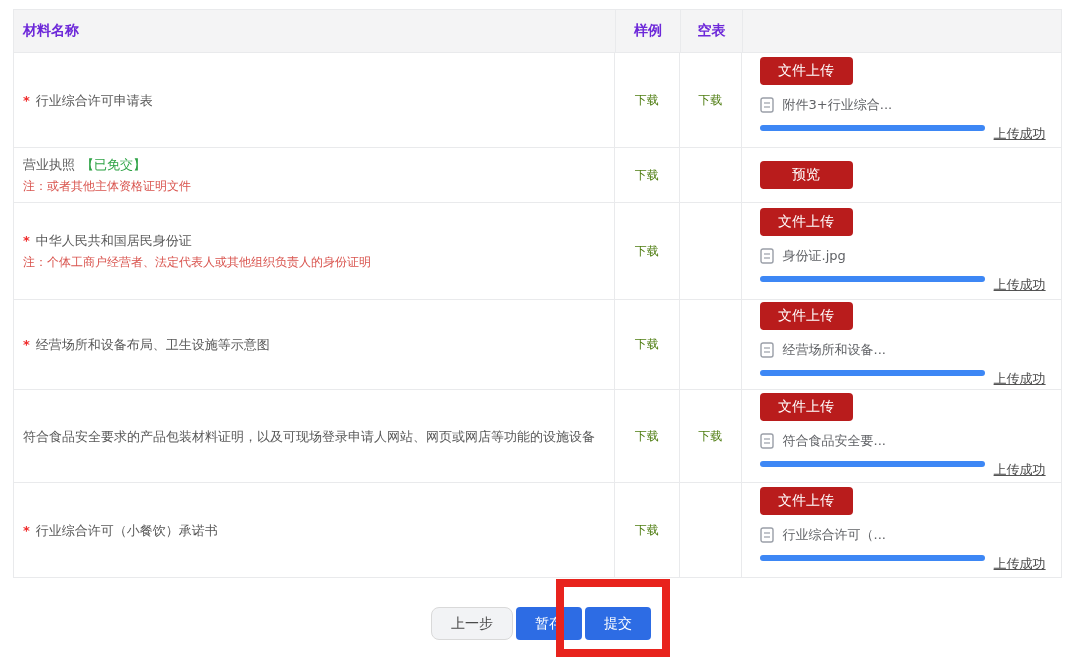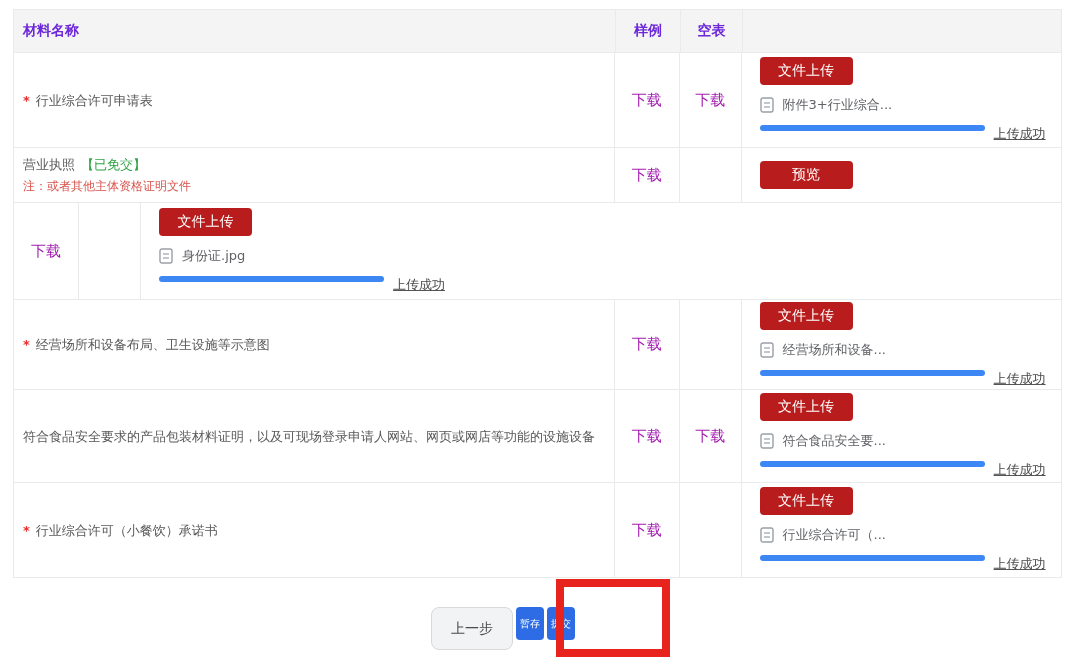--- a/index.html
+++ b/index.html
@@ -26,43 +26,43 @@
                  flex-direction:column; align-items:flex-start; justify-content:center; gap:11px; }
   .trow.header .cell { font-weight:bold; color:#6d28d9; font-size:14px; }
   .trow.header .cell-sample, .trow.header .cell-blank { justify-content:center; }
   .trow.header .cell-upload { align-items:flex-start; justify-content:center; gap:0; }
 
   .name-line { line-height:19px; color:#595959; font-size:13px; }
   .req { color:#f02b2b; font-weight:bold; margin-right:6px; font-size:13px; }
   .tag-green { color:#2fa346; margin-left:6px; }
   .note-red { color:#d9544e; font-size:12px; line-height:18px; margin-top:3px; }
 
-  .dl-link { color:#a21caf; cursor:pointer; font-size:15px; text-decoration:none; }
+  .dl-link { color:#4d7c0f; cursor:pointer; font-size:12px; text-decoration:none; }
 
   .btn-primary {
     background:#b91c1c; color:#fff; border:none; border-radius:4px;
     height:28px; min-width:93px; padding:0 18px; font-size:14px;
     font-family:inherit; cursor:pointer; display:inline-flex;
     align-items:center; justify-content:center;
   }
   .file-row { display:flex; align-items:center; gap:9px; color:#606266; font-size:13px; }
   .file-icon svg { display:block; }
   .progress-row { display:flex; align-items:flex-start; gap:9px;text-decoration:underline; }
   .progress-bar { width:225px; height:6px; border-radius:3px; background:#3d87f5; }
   .progress-status { color:#4a4a4a; font-size:13px; white-space:nowrap; }
 
   
   .footer-bar { position:absolute; left:431px; top:607px; display:flex; gap:3px; }
   .btn-plain {
     background:#f2f3f5; color:#4a4a4a; border:1px solid #d9d9d9; border-radius:8px;
-    height:43px; width:82px; font-size:14px; font-family:inherit; cursor:pointer;
+    height:33px; width:82px; font-size:14px; font-family:inherit; cursor:pointer;
   }
   .btn-footer-primary {
     background:#2d6ce4; color:#fff; border:none; border-radius:4px;
-    height:33px; padding:0 4px; font-size:10px; font-family:inherit; cursor:pointer;
+    height:33px; padding:0 19px; font-size:14px; font-family:inherit; cursor:pointer;
   }
 
   
   .highlight-rect {
     position:absolute; left:556px; top:579px; width:114px; height:78px;
     border:8px solid #e8231d; background:transparent; z-index:10; pointer-events:none;
   }
 </style>
 </head>
 <body>
@@ -118,20 +118,26 @@
       <div class="cell cell-sample">
           <a class="dl-link">下载</a>
         </div>
       <div class="cell cell-blank"></div>
       <div class="cell cell-upload">
         <button class="btn-primary">预览</button>
       </div>
     </div>
 
     <div class="trow" style="height:97px;">
+      <div class="cell cell-name">
+        <div class="name-line">
+          <span class="req">*</span><span>中华人民共和国居民身份证</span>
+        </div>
+        <div class="note-red">注：个体工商户经营者、法定代表人或其他组织负责人的身份证明</div>
+      </div>
       <div class="cell cell-sample">
           <a class="dl-link">下载</a>
         </div>
       <div class="cell cell-blank"></div>
       <div class="cell cell-upload">
         <button class="btn-primary">文件上传</button>
         <div class="file-row">
           <span class="file-icon">
             <svg width="14" height="16" viewBox="0 0 14 16">
                 <rect x="1" y="1" width="12" height="14" rx="2" fill="none" stroke="#9a9fa8" stroke-width="1.4"></rect>

